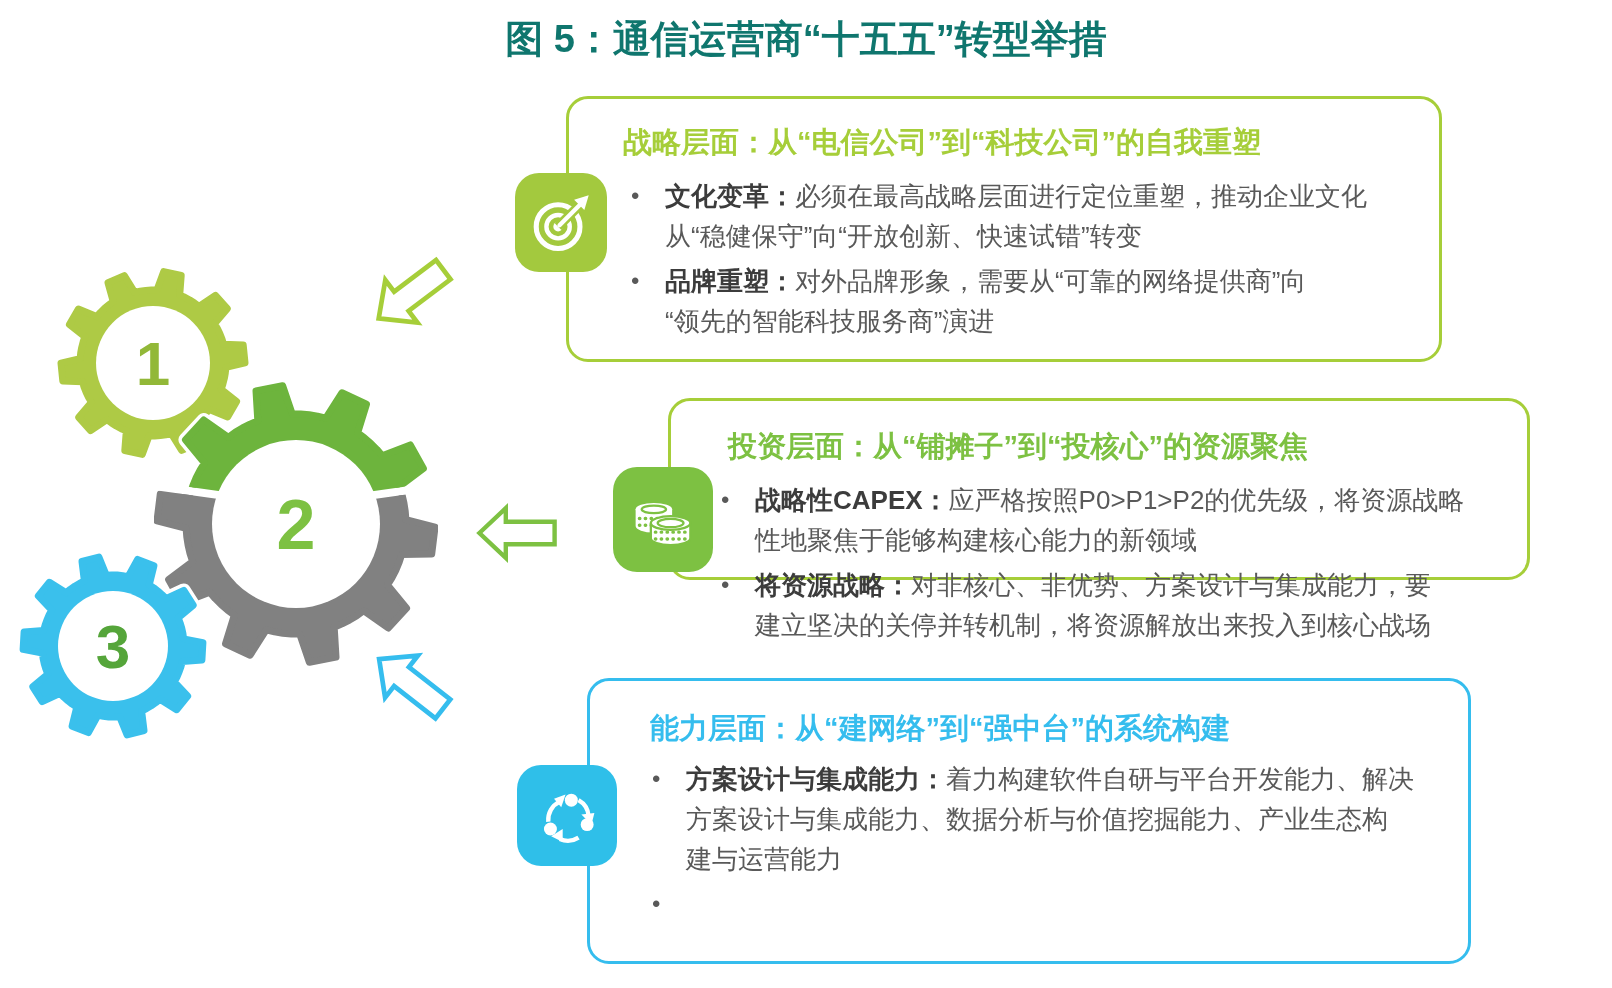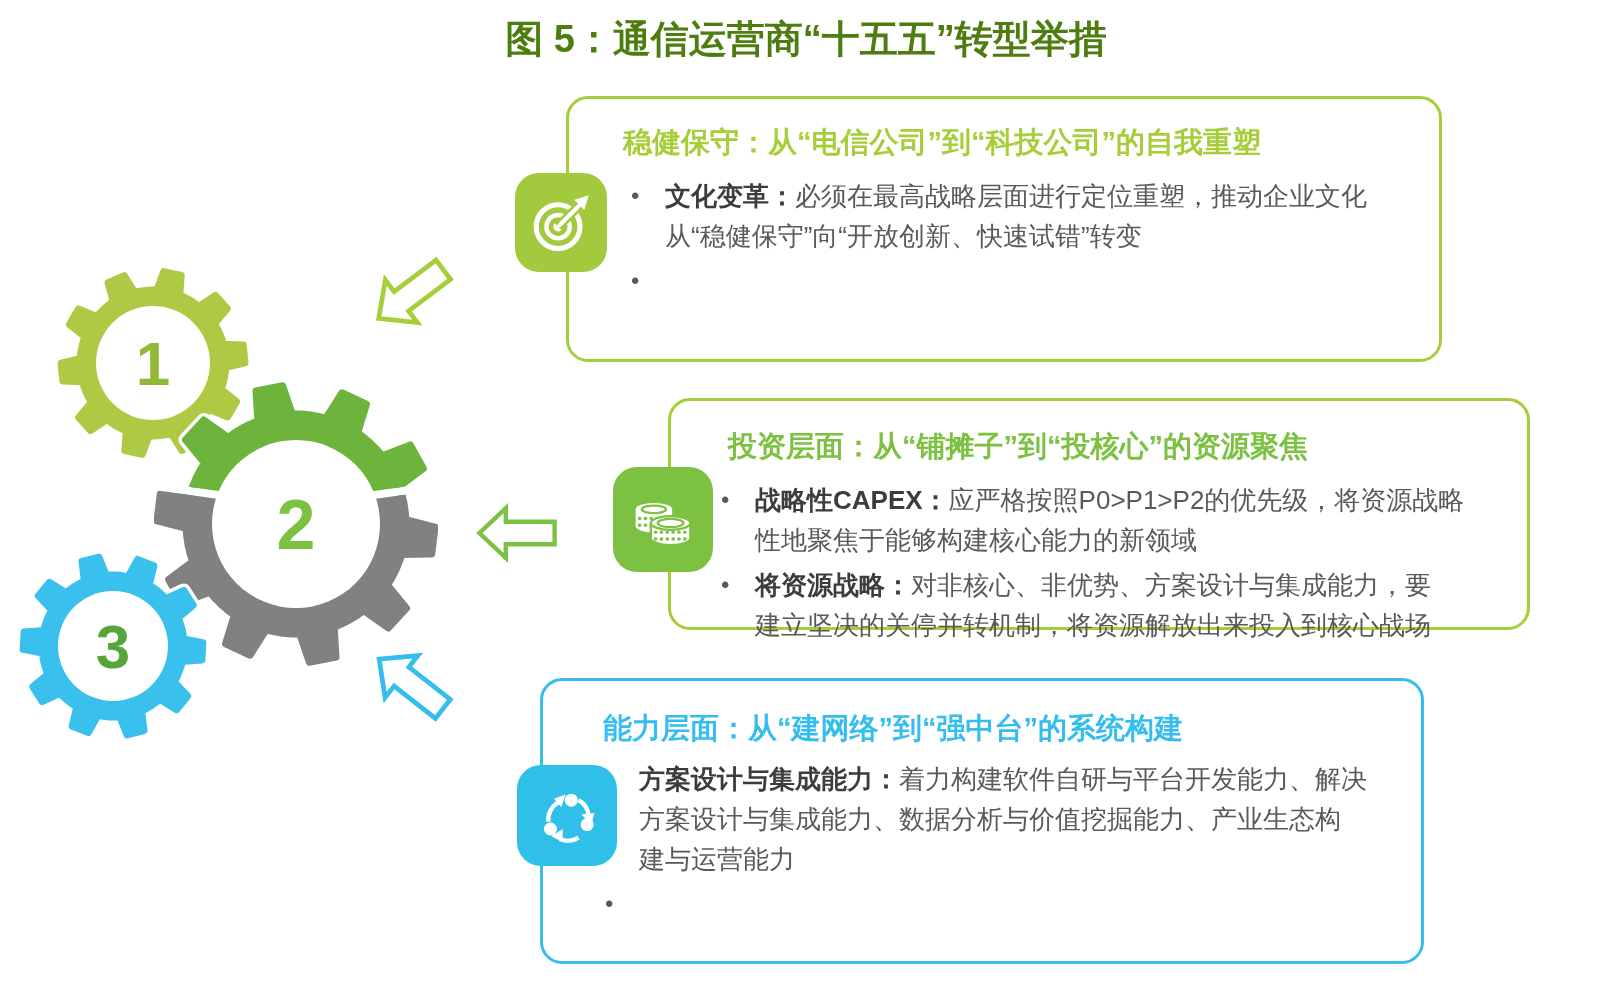--- a/index.html
+++ b/index.html
@@ -1,25 +1,25 @@
 <!DOCTYPE html>
 <html><head>
 <meta charset="utf-8">
 <style>
   html,body{margin:0;padding:0;background:#fff;}
   .canvas{position:relative;width:1612px;height:988px;background:#fff;overflow:hidden;
           font-family:"Liberation Sans","DejaVu Sans",sans-serif;}
   .main-title{position:absolute;top:14px;left:50%;transform:translateX(-50%);
-              font-size:38px;font-weight:bold;color:#4d7c0f;white-space:nowrap;}
+              font-size:38px;font-weight:bold;color:#0f766e;white-space:nowrap;}
   .gear-cluster{position:absolute;left:0;top:0;width:100%;height:100%;}
   .block-arrow{position:absolute;}
   .info-box{position:absolute;background:#fff;border:3px solid #ccc;border-radius:22px;box-sizing:border-box;}
   .box1{left:566px;top:96px;width:876px;height:266px;}
-  .box2{left:668px;top:398px;width:862px;height:232px;}
-  .box3{left:540px;top:678px;width:884px;height:286px;}
+  .box2{left:668px;top:398px;width:862px;height:182px;}
+  .box3{left:587px;top:678px;width:884px;height:286px;}
   .box-title{font-weight:bold;font-size:29px;}
   .box1 .box-title{padding:24px 10px 0 54px;}
   .box2 .box-title{padding:26px 10px 0 57px;}
   .box3 .box-title{padding:28px 10px 0 60px;}
   .bullets{margin-top:13px;}
   .box1 .bullets{margin-left:62px;margin-right:14px;}
   .box2 .bullets{margin-left:50px;margin-right:12px;}
   .box3 .bullets{margin-top:10px;margin-left:62px;margin-right:12px;}
   .bullet{display:flex;margin-bottom:5px;}
   .bullet-dot{flex:0 0 34px;width:34px;color:#595959;font-size:24px;line-height:40px;}
@@ -78,29 +78,31 @@
         <polygon points="3,34 36,3 36,20 97,20 97,48 36,48 36,65" fill="#fff" stroke="#7dc142" stroke-width="5.5" stroke-linejoin="miter"></polygon>
       </svg>
     </div>
   <div class="block-arrow" id="arrow2" style="left: 368px; top: 654px; width: 86px; height: 60px; transform: rotate(38deg);">
       <svg width="86" height="60" viewBox="0 0 100 68" style="overflow:visible;display:block;">
         <polygon points="3,34 36,3 36,20 97,20 97,48 36,48 36,65" fill="#fff" stroke="#35bdee" stroke-width="5.5" stroke-linejoin="miter"></polygon>
       </svg>
     </div>
 
   <div class="info-box box1" style="border-color: rgb(166, 206, 57);">
-    <div class="box-title" style="color: rgb(166, 206, 57);">稳健保守：从“电信公司”到“科技公司”的自我重塑</div>
+    <div class="box-title" style="color: rgb(166, 206, 57);">战略层面：从“电信公司”到“科技公司”的自我重塑</div>
     <div class="bullets">
       <div class="bullet">
         <span class="bullet-dot">•</span>
         <div class="bullet-body"><span class="bullet-lead">文化变革：</span><span>必须在最高战略层面进行定位重塑，推动企业文化
 从“稳健保守”向“开放创新、快速试错”转变</span></div>
       </div>
       <div class="bullet">
         <span class="bullet-dot">•</span>
+        <div class="bullet-body"><span class="bullet-lead">品牌重塑：</span><span>对外品牌形象，需要从“可靠的网络提供商”向
+“领先的智能科技服务商”演进</span></div>
       </div>
     </div>
   </div>
 
   <div class="info-box box2" style="border-color: rgb(166, 206, 57);">
     <div class="box-title" style="color: rgb(125, 193, 66);">投资层面：从“铺摊子”到“投核心”的资源聚焦</div>
     <div class="bullets">
       <div class="bullet">
         <span class="bullet-dot">•</span>
         <div class="bullet-body"><span class="bullet-lead">战略性CAPEX：</span><span>应严格按照P0&gt;P1&gt;P2的优先级，将资源战略

